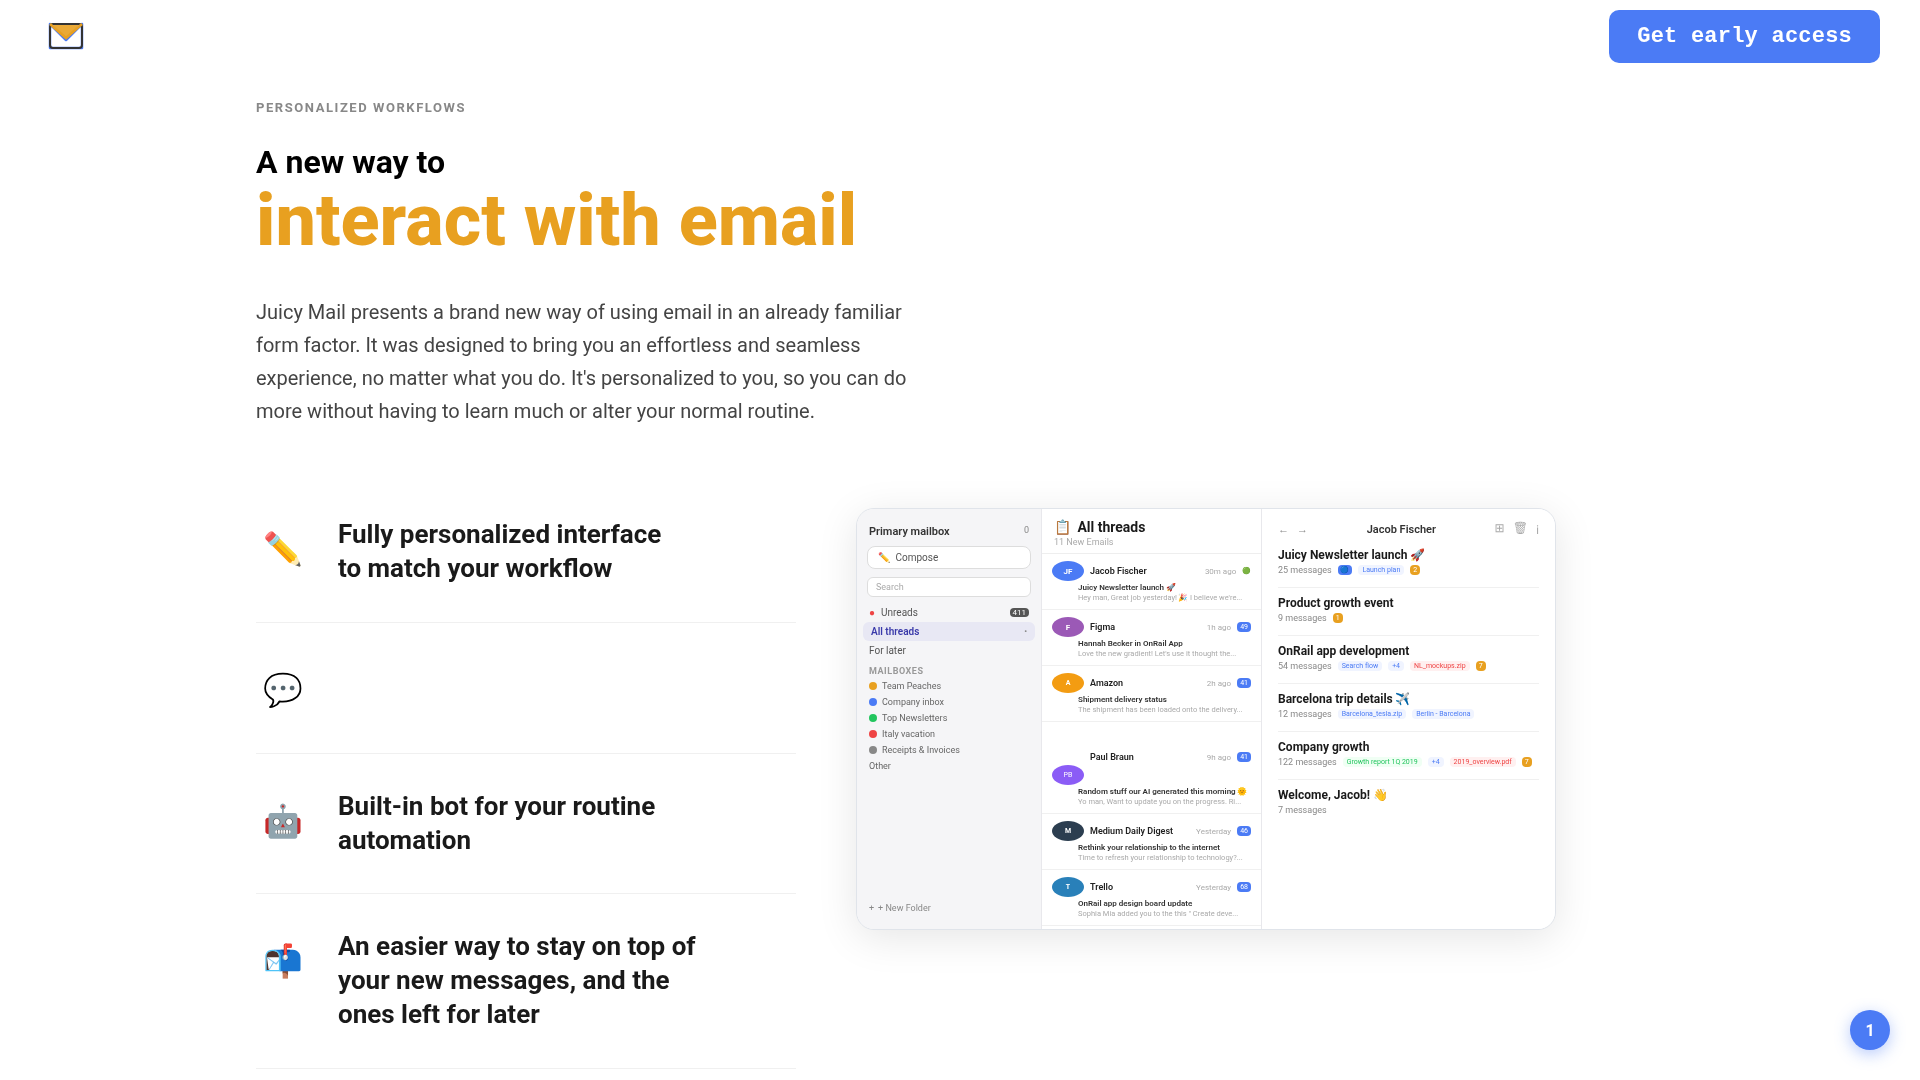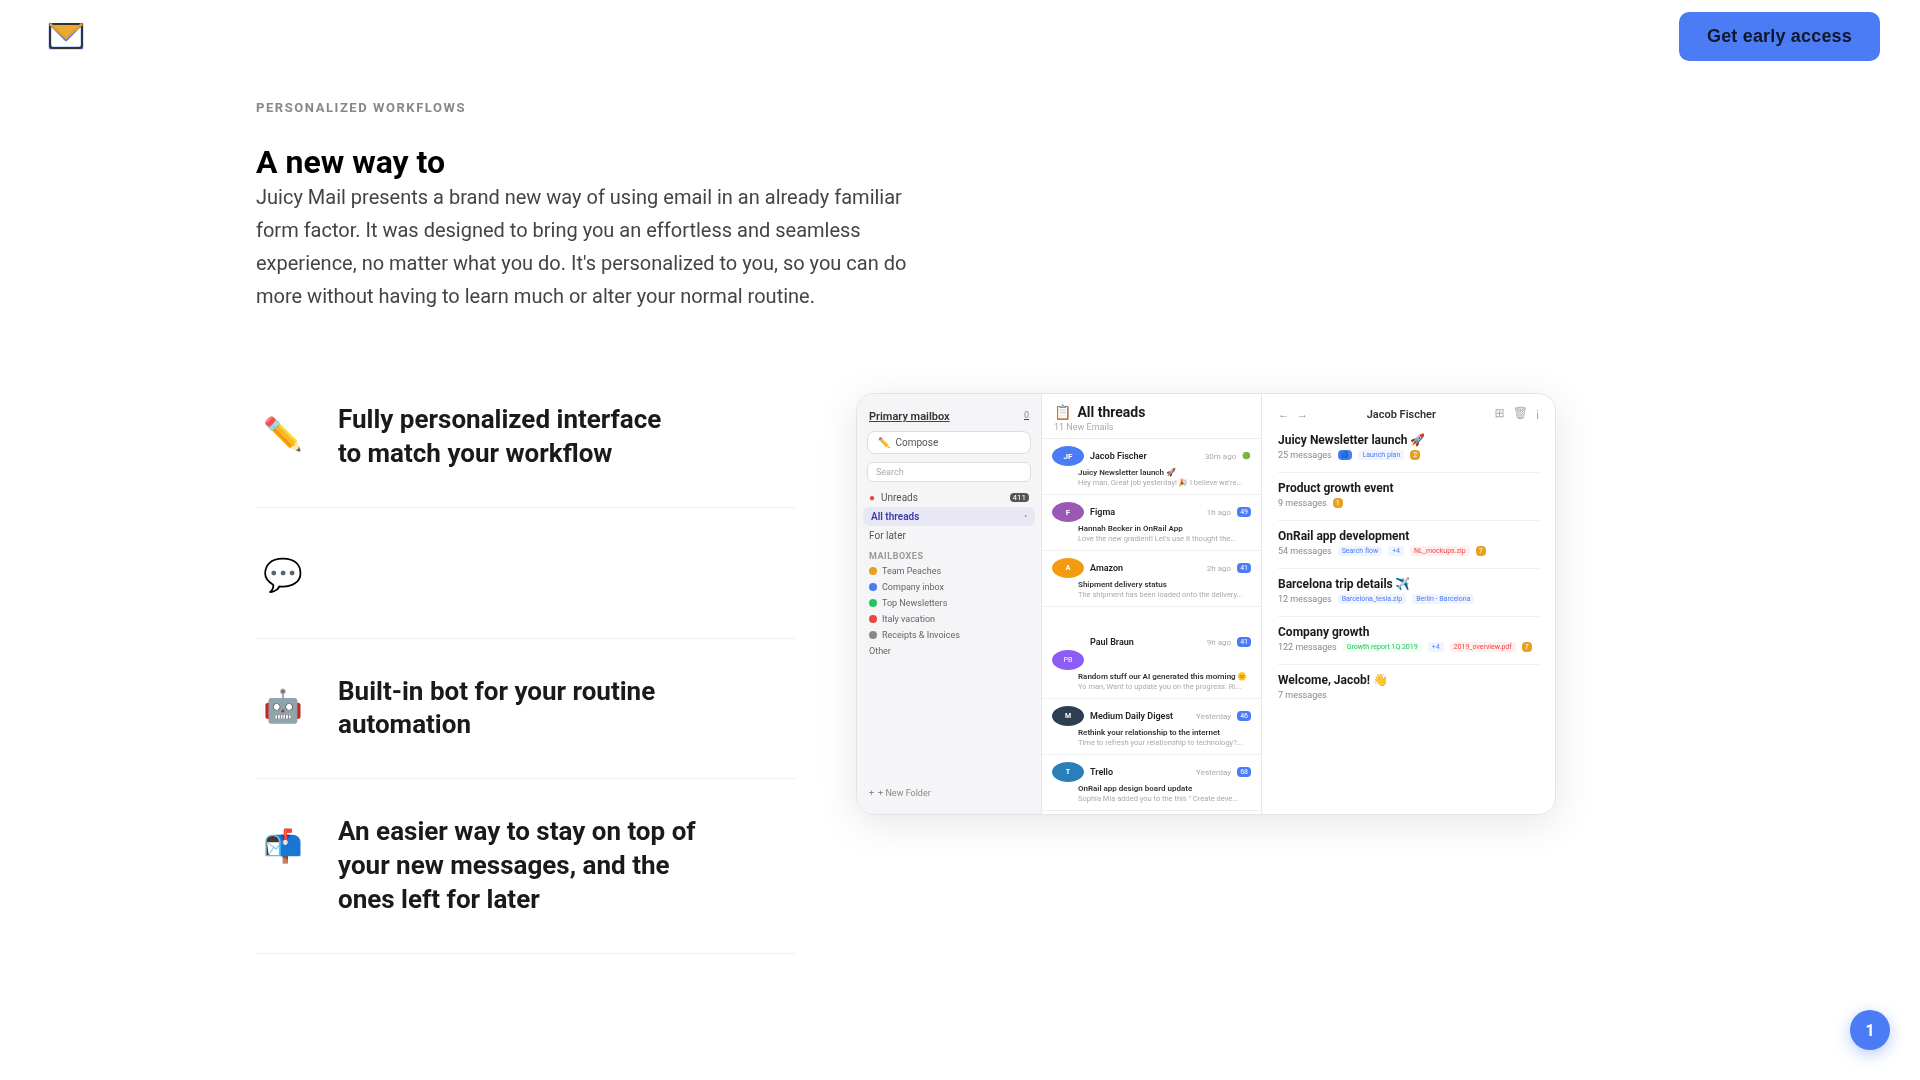--- a/index.html
+++ b/index.html
@@ -28,28 +28,29 @@
       display: flex;
       align-items: center;
       gap: 10px;
     }
     .logo-icon {
       width: 52px;
       height: 52px;
     }
     .cta-button {
       background: #4B7BF5;
-      color: #0f172a;
+      color: #ffffff;
       border: none;
       border-radius: 10px;
       padding: 14px 28px;
-      font-size: 18px;
+      font-size: 22px;
       font-weight: 600;
       cursor: pointer;
       letter-spacing: 0.01em;
+      font-family: Liberation Mono, monospace;
     }
 
     
     .main {
       padding-top: 100px;
       padding-left: 256px;
       padding-right: 80px;
       display: flex;
       flex-direction: column;
     }
@@ -152,21 +153,20 @@
       flex-direction: column;
       padding: 10px 0;
       font-size: 11px;
       color: #444;
     }
     .mockup-sidebar-header {
       display: flex;
       align-items: flex-start;
       justify-content: space-between;
       padding: 6px 12px 8px 12px;
-      text-decoration: underline;
     }
     .mockup-sidebar-title {
       font-size: 11px;
       font-weight: 600;
       color: #333;
     }
     .mockup-compose-btn {
       margin: 0 10px 8px 10px;
       background: #fff;
       border: 1px solid #ddd;
@@ -425,20 +425,21 @@
   <button class="cta-button">Get early access</button>
 </header>
 
 <div class="main">
 
   <section class="hero-section">
     <div class="hero-text">
       <div class="section-label">PERSONALIZED WORKFLOWS</div>
       <h1>
         <span>A new way to</span><br>
+        <span class="hero-title-accent">interact with email</span>
       </h1>
       <p class="hero-description">Juicy Mail presents a brand new way of using email in an already familiar form factor. It was designed to bring you an effortless and seamless experience, no matter what you do. It's personalized to you, so you can do more without having to learn much or alter your normal routine.</p>
     </div>
   </section>
 
   <section class="features-section">
 
     <div class="features-list">
 
       <div class="feature-item">

